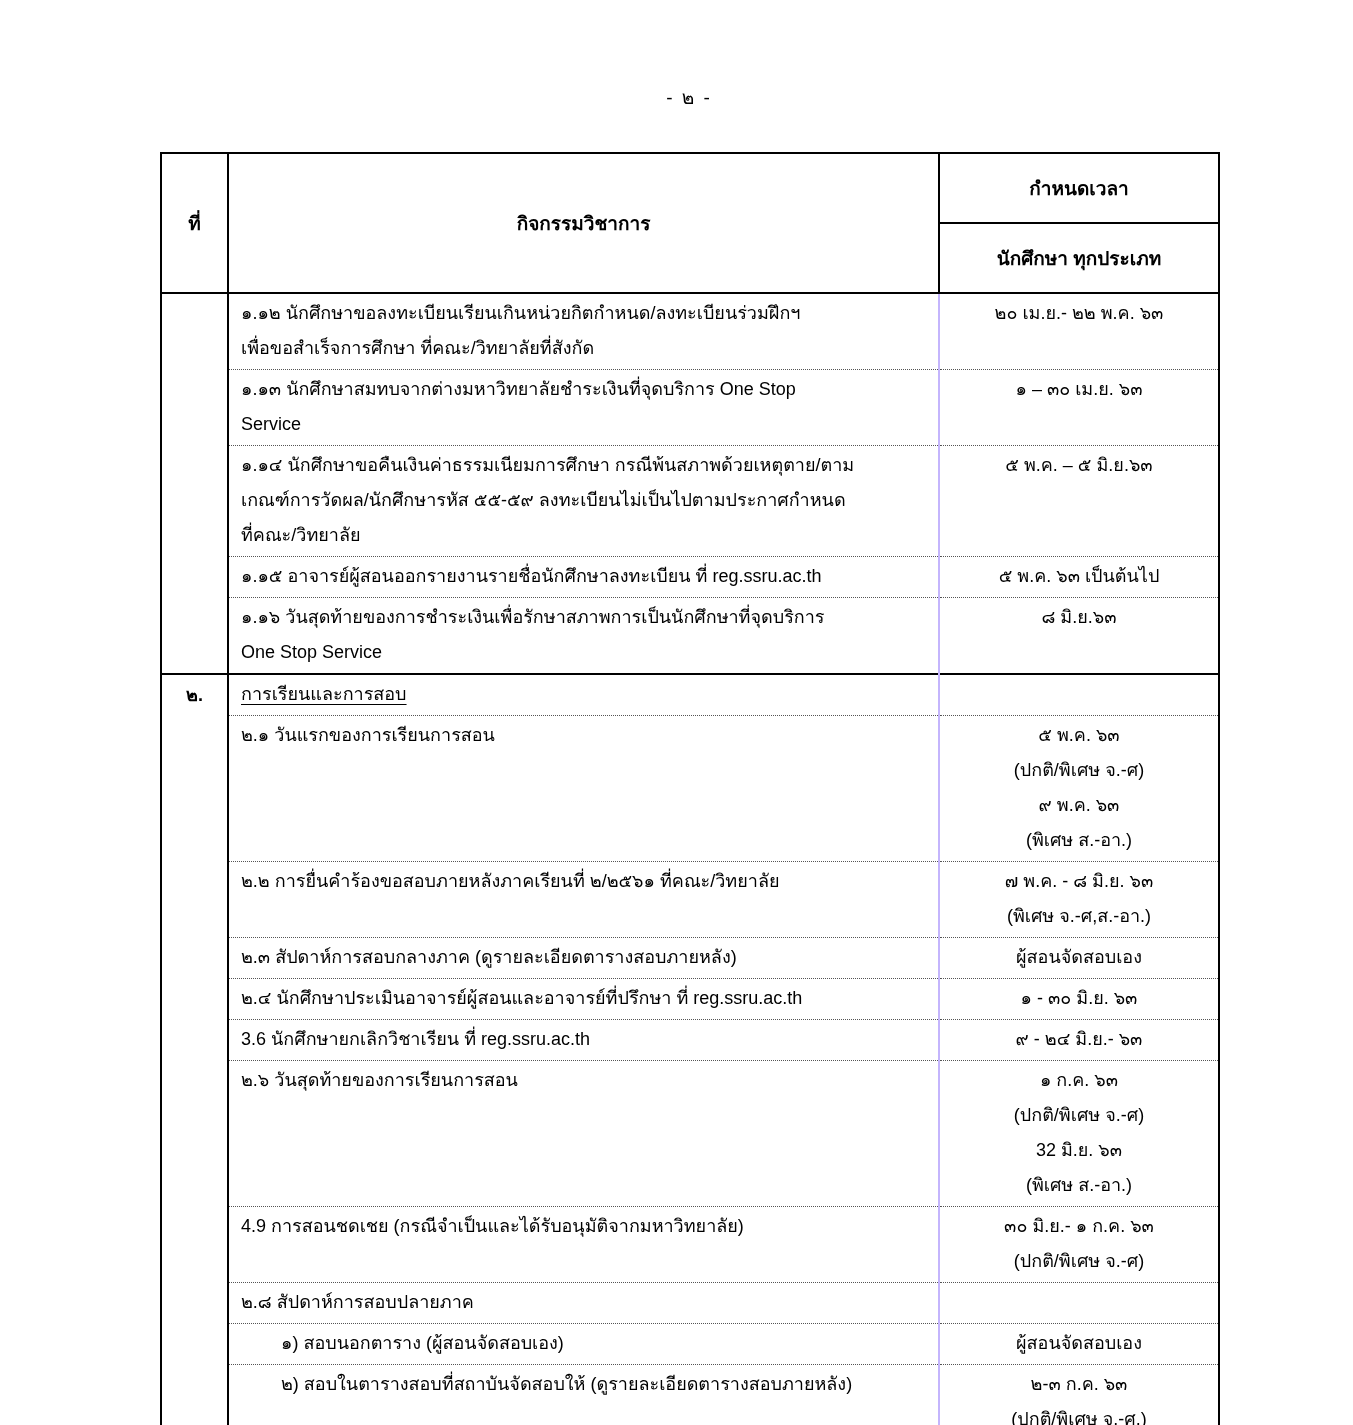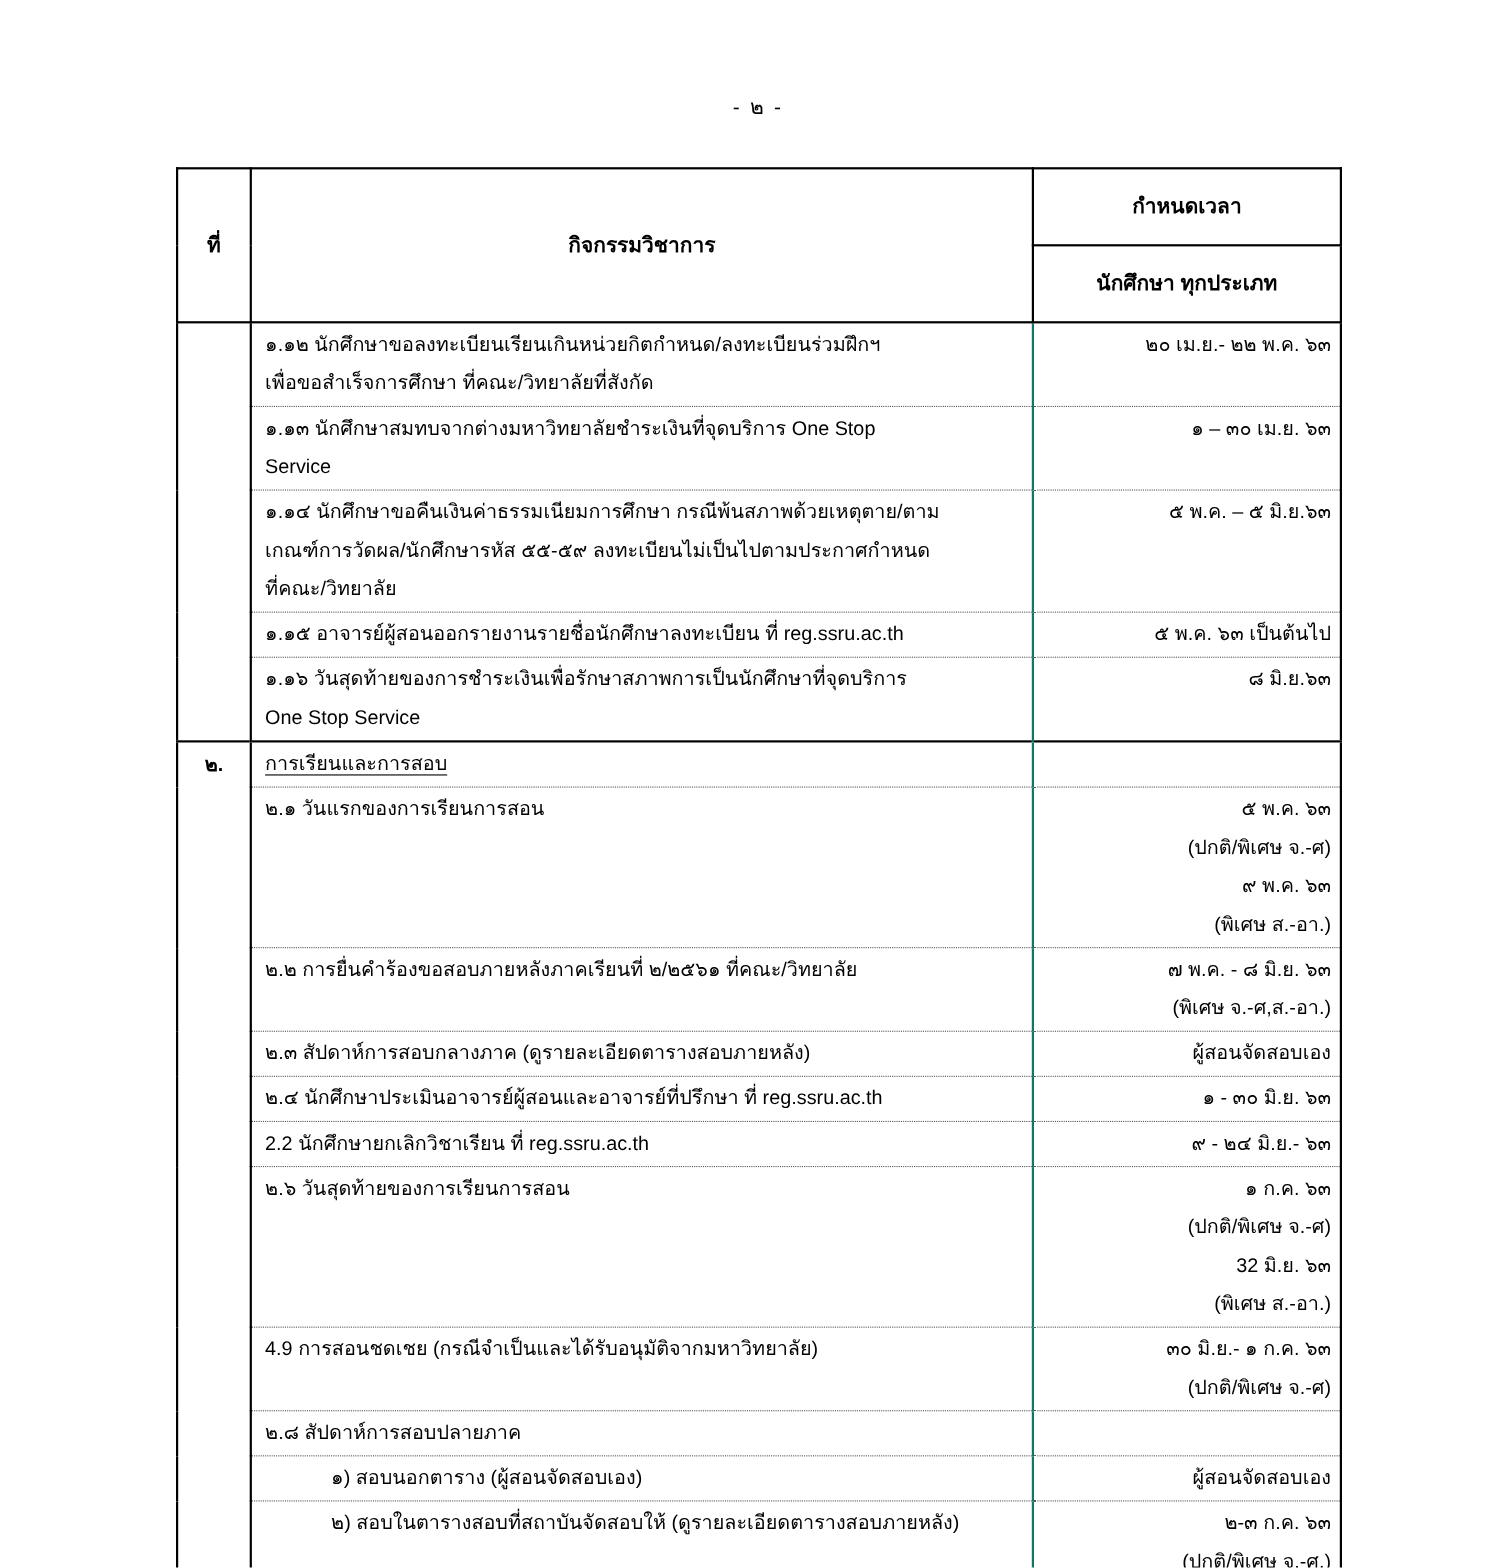--- a/index.html
+++ b/index.html
@@ -25,22 +25,22 @@
     border:2px solid #000; font-size:19px; font-weight:bold;
     text-align:center; vertical-align:middle; padding:16px 4px; height:36px;
   }
   tbody { border-top:2px solid #000;margin-left:30px; }
   td { vertical-align:top; padding:2px 8px 3px; }
   td.no-cell {
     border-right:2px solid #000; text-align:center; font-weight:bold;
     padding-top:3px;
   }
   td.act-cell { padding-left:12px; }
-  td.act-cell.indent { padding-left:72px; }
-  td.sch-cell { border-left:2px solid #0f766e; text-align:right; }
+  td.act-cell.indent { padding-left:52px; }
+  td.sch-cell { border-left:2px solid #c4b5fd; text-align:center; }
   tbody tr + tr td { border-top:1px dotted #555; }
   .sec-title { font-weight:normal; text-decoration:underline; text-underline-offset:4px; }
   .line { display:block; }
 </style>
 </head>
 <body>
 
 <div class="page">
 
   <div class="page-number">- ๒ -</div>
@@ -151,21 +151,21 @@
       <tr>
         <td class="act-cell">
           <span class="line">๒.๔ นักศึกษาประเมินอาจารย์ผู้สอนและอาจารย์ที่ปรึกษา ที่ reg.ssru.ac.th</span>
         </td>
         <td class="sch-cell">
           <span class="line">๑ - ๓๐  มิ.ย. ๖๓</span>
         </td>
       </tr>
       <tr>
         <td class="act-cell">
-          <span class="line">2.2 นักศึกษายกเลิกวิชาเรียน ที่ reg.ssru.ac.th</span>
+          <span class="line">3.6 นักศึกษายกเลิกวิชาเรียน ที่ reg.ssru.ac.th</span>
         </td>
         <td class="sch-cell">
           <span class="line">๙ - ๒๔ มิ.ย.- ๖๓</span>
         </td>
       </tr>
       <tr>
         <td class="act-cell">
           <span class="line">๒.๖ วันสุดท้ายของการเรียนการสอน</span>
         </td>
         <td class="sch-cell">

